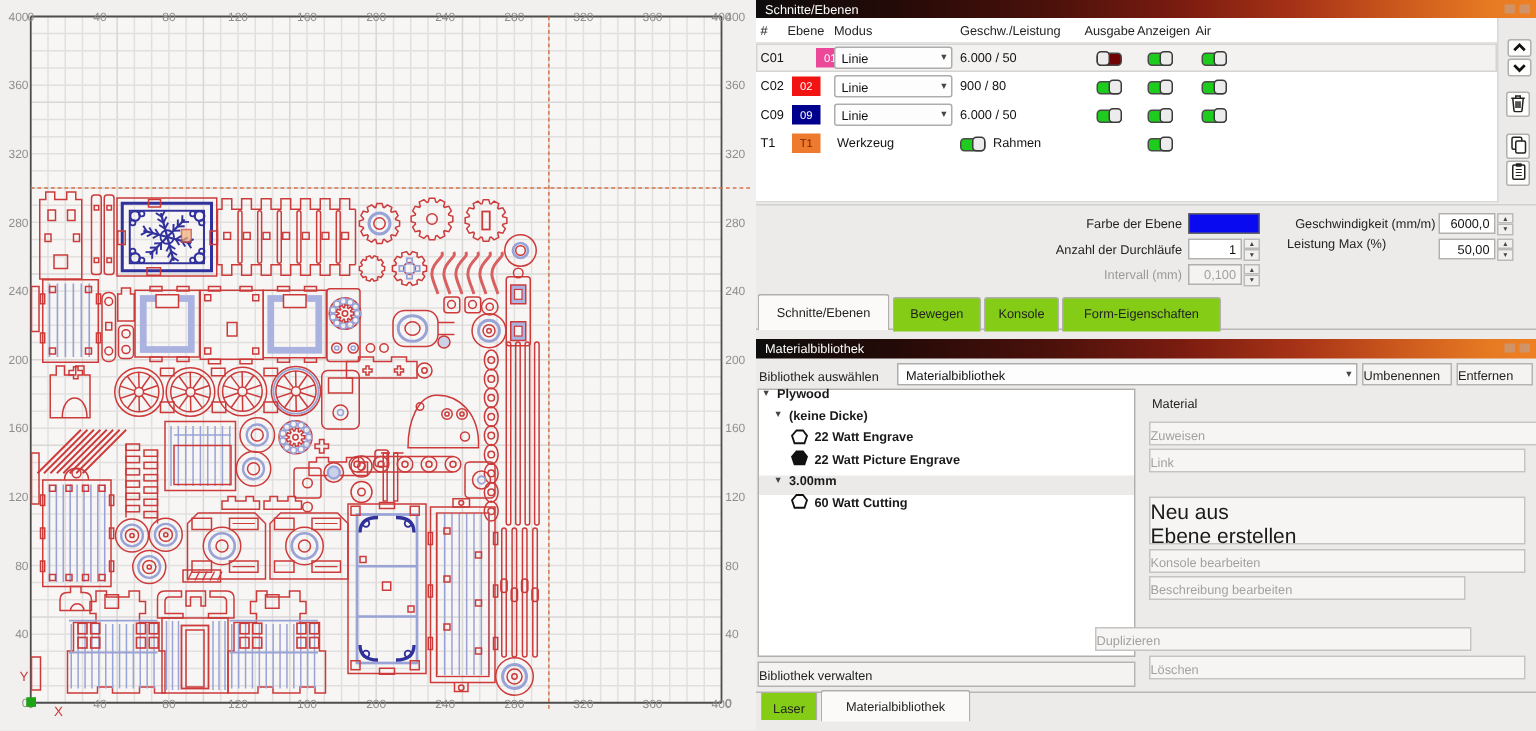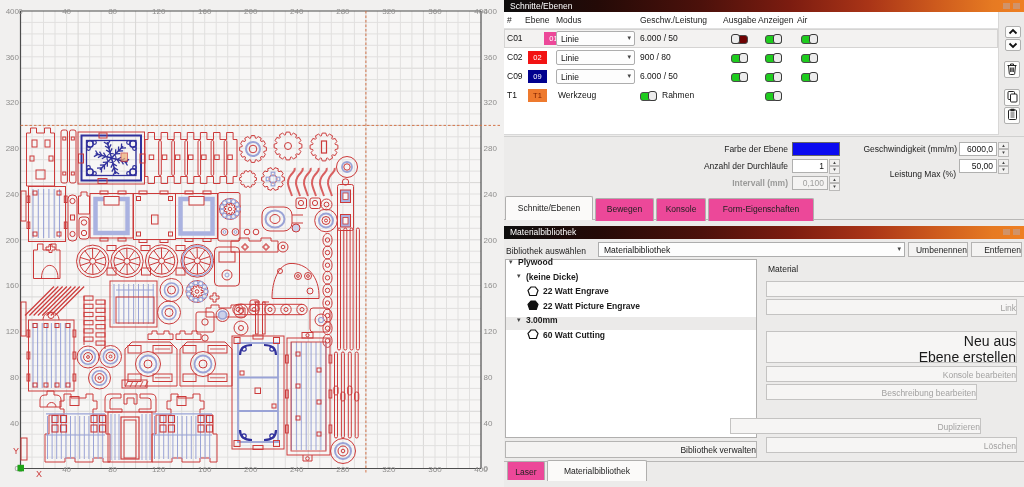--- a/index.html
+++ b/index.html
@@ -12,31 +12,31 @@
 .trow span { position:absolute; top:1px; white-space:nowrap; }
 .thead span { color:#222; }
 .sw { position:absolute; top:3px; width:19px; height:13px; color:#fff; font-size:7.5px; text-align:center; line-height:13px; }
 .dd { position:absolute; height:15px; background:#fdfdfd; border:1px solid #adadad; border-radius:2px; font-size:8.5px; padding:1.5px 0 0 4px; color:#111; }
 .dd i, .dd2 i { position:absolute; right:3px; top:2.2px; font-style:normal; color:#444; font-size:7px; }
 .tg { position:absolute; width:16.5px; height:9.5px; border:1px solid #4a4a4a; border-radius:3px; background:#1ecc1e; }
 .tgr { background:#6f0303; }
 .knob { position:absolute; top:-1.6px; width:9px; height:10.5px; background:#ececec; border:1.4px solid #3a3a3a; border-radius:3px; }
 .tbtn { position:absolute; width:16px; height:12px; background:#fdfdfc; border:1px solid #b0b0af; border-radius:2px; font-size:6px; color:#333; text-align:center; line-height:10px; }
 .lbl { position:absolute; font-size:8.5px; color:#222; white-space:nowrap; }
-.lbl.dis { color:#9a9a99;font-weight:bold; }
+.lbl.dis { color:#9a9a99; }
 .inp { position:absolute; height:14px; background:#fff; border:1px solid #b0b0af; font-size:8.5px; text-align:right; padding:1px 3px 0 4px; color:#111; }
 .inp.dis { color:#a0a09f; background:#f4f3f2; }
 .spin { position:absolute; width:11px; display:flex; flex-direction:column; }
 .spin span { flex:1; background:#f1f0ef; border:1px solid #bbbab9; font-size:4.5px; color:#444; text-align:center; line-height:5.5px; }
 .tabs { position:absolute; border-bottom:1px solid #b8b7b6; }
-.tab { position:absolute; height:23px; background:#ec4899; border:1px solid #b0afae; border-bottom:none; font-size:8.5px; color:#222; text-align:center; line-height:21px; border-radius:2px 2px 0 0; }
+.tab { position:absolute; height:23px; background:#84cc16; border:1px solid #b0afae; border-bottom:none; font-size:8.5px; color:#222; text-align:center; line-height:21px; border-radius:2px 2px 0 0; }
 .tab.on { height:24px; background:#fbfaf9; z-index:2; line-height:23px; }
 .tab.on2 { background:#fbfaf9; z-index:2; line-height:20px; }
 .dd2 { position:absolute; height:15px; background:#fdfdfd; border:1px solid #adadad; font-size:8.5px; padding:1.5px 0 0 5px; color:#111; }
-.btn { position:absolute; height:15px; background:#f4f3f2; border:1px solid #b5b4b3; font-size:8.5px; color:#222; text-align:right; line-height:14px; }
+.btn { position:absolute; height:15px; background:#f4f3f2; border:1px solid #b5b4b3; font-size:8.5px; color:#222; text-align:left; line-height:14px; }
 .mbtn { background:#f6f5f4; border:1px solid #c4c3c2; }
 .mbtn.dis2 { color:#a2a1a0; }
 .mbtn.en { color:#1a1a1a; font-size:14px; padding-top:1px; }
 .tlbl { position:absolute; font-size:8.5px; color:#1a1a1a; white-space:nowrap;font-weight:bold; }
 </style></head>
 <body>
 <div id="cv">
 <svg width="504" height="487" viewBox="0 0 504 487">
 <rect x="0" y="0" width="504" height="487" fill="#f1f0ef"></rect>
 <rect x="20.5" y="11.0" width="460.5" height="457.5" fill="#f7f6f5"></rect>
@@ -855,21 +855,21 @@
 <div class="spin" style="left:998px;top:141.5px;height:13px">
     <span>▲</span>
     <span>▼</span>
   </div>
 <span class="lbl" style="left:690px;top:161px;width:98px;text-align:right">Anzahl der Durchläufe</span>
 <div class="inp" style="left:792px;top:158.5px;width:36px">1</div>
 <div class="spin" style="left:829px;top:158.5px;height:13px">
     <span>▲</span>
     <span>▼</span>
   </div>
-<span class="lbl" style="left:858px;top:169px;width:98px;text-align:right">Leistung Max (%)</span>
+<span class="lbl" style="left:858px;top:157px;width:98px;text-align:left">Leistung Max (%)</span>
 <div class="inp" style="left:959px;top:158.5px;width:38px">50,00</div>
 <div class="spin" style="left:998px;top:158.5px;height:13px">
     <span>▲</span>
     <span>▼</span>
   </div>
 <span class="lbl dis" style="left:690px;top:178px;width:98px;text-align:right">Intervall (mm)</span>
 <div class="inp dis" style="left:792px;top:175.5px;width:36px">0,100</div>
 <div class="spin" style="left:829px;top:175.5px;height:13px">
     <span>▲</span>
     <span>▼</span>

